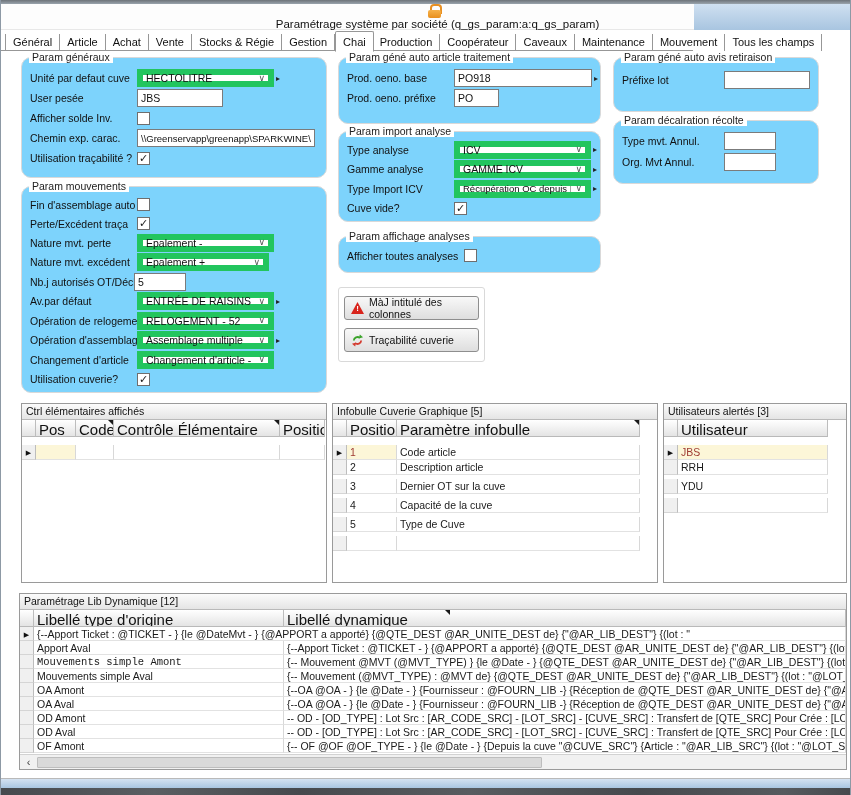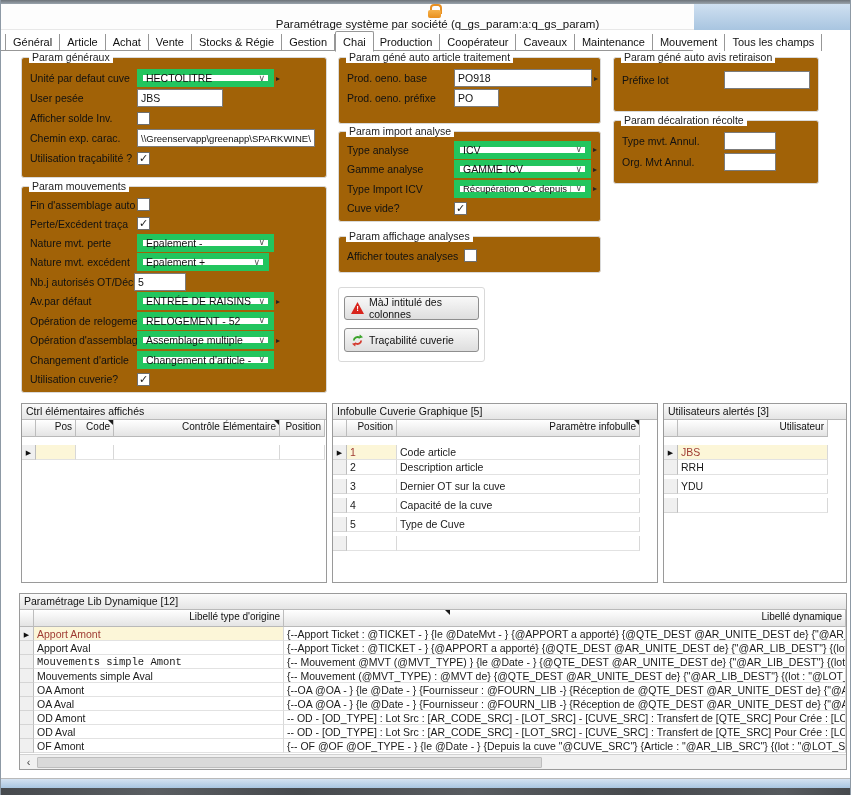--- a/index.html
+++ b/index.html
@@ -24,21 +24,21 @@
   .tabstrip { position:absolute; left:0; top:30px; width:851px; height:21px; background:#fff;
               display:flex; align-items:flex-end; padding-left:4px; }
   .tabstrip::after { content:""; position:absolute; left:0; bottom:0; width:692px; height:1px; background:#979797; }
   .tab { height:17px; line-height:16px; padding:0 7px; font-size:11px; color:#111;
          border-right:1px solid #979797; white-space:nowrap; }
   .tab:first-child { border-left:1px solid #979797; }
   .tab.active { position:relative; z-index:2; height:21px; line-height:20px; background:#fff;
          border:1px solid #979797; border-bottom:1px solid #fff; border-radius:2px 2px 0 0; margin:0 -1px -1px 0; }
 
   
-  .groupbox { position:absolute; border:1px solid #d9d9d9; border-radius:3px; background:#a16207; }
+  .groupbox { position:absolute; border:1px solid #d9d9d9; border-radius:10px; background:#7dd3fc; }
   .glabel { position:absolute; top:-7px; left:7px; background:#fff; padding:0 3px;
             font-size:10.5px; color:#222; white-space:nowrap; }
   .frow { display:flex; align-items:center; padding-left:8px; }
   .lbl { width:107px; flex:none; font-size:10.5px; color:#111; white-space:nowrap; overflow:hidden; }
   .lbl-auto { font-size:10.5px; color:#111; white-space:nowrap; margin-right:6px; }
 
   .combo { display:flex; align-items:center; height:18px; border:6px solid #22c55e; background:#fff;
            padding:0 3px; font-size:10.5px; color:#111; }
   .combo .ctext { white-space:nowrap; overflow:hidden; }
   .chev { margin-left:auto; padding-left:4px; color:#555; font-size:9px; line-height:9px; flex:none; }
@@ -58,21 +58,21 @@
   .warn-ico .tri { position:absolute; inset:0; background:#d8241c;
          clip-path:polygon(50% 0, 100% 100%, 0 100%); }
   .warn-ico .bang { position:absolute; left:0; right:0; bottom:0; text-align:center;
          color:#fff; font-size:8px; font-weight:bold; line-height:11px; }
   .trace-ico { width:13px; height:13px; margin-right:5px; flex:none; }
 
   
   .grid { position:absolute; border:1px solid #9a9a9a; background:#fff; overflow:hidden; }
   .gtitle { height:16px; line-height:15px; padding-left:4px; font-size:10.5px; color:#111;
             background:linear-gradient(#fbfbfb,#e5e5e5); border-bottom:1px solid #b9b9b9; white-space:nowrap; overflow:hidden; }
-  .ghead { display:inline-flex; height:17px; font-size:10px; color:#111;text-align:right; }
+  .ghead { display:inline-flex; height:17px; font-size:15px; color:#111; }
   .ghead-full { display:flex; width:100%; }
   .gh { position:relative; padding:1px 3px; background:linear-gradient(#ffffff,#e4e4e4);
         border-right:1px solid #bdbdbd; border-bottom:1px solid #b9b9b9; white-space:nowrap; overflow:hidden; }
   .corner { position:absolute; top:0; right:0; width:0; height:0;
             border-top:5px solid #1a1a1a; border-left:5px solid transparent; }
   .corner-abs { position:absolute; top:0; width:0; height:0;
             border-top:5px solid #1a1a1a; border-left:5px solid transparent; }
   .gsel { width:14px; flex:none; background:#f0f0f0; border-right:1px solid #bdbdbd;
           border-bottom:1px solid #d5d5d5; text-align:center; }
   .gsel-h { background:linear-gradient(#ffffff,#e4e4e4); border-bottom:1px solid #b9b9b9; }
@@ -392,21 +392,20 @@
   <div class="grid" style="left:18px;top:593px;width:828px;height:177px;">
     <div class="gtitle">Paramétrage Lib Dynamique [12]</div>
     <div class="ghead ghead-full" style="position:relative;">
       <div class="gsel gsel-h"></div>
       <div class="gh" style="width:250px;">Libellé type d'origine</div>
       <div class="gh" style="flex:1;">Libellé dynamique</div>
       <span class="corner-abs" style="left:425px;"></span>
     </div>
     <div class="grow grow-full" style="height:14px;">
       <div class="gsel"><span class="rowarrow">▶</span></div>
-      <div class="gc cellcur" style="width:250px;">Apport Amont</div>
       <div class="gc" style="flex:1;">{--Apport Ticket : @TICKET - }  {le @DateMvt - } {@APPORT a apporté}  {@QTE_DEST @AR_UNITE_DEST de} {"@AR_LIB_DEST"}  {(lot : "</div>
     </div>
     <div class="grow grow-full" style="height:14px;">
       <div class="gsel"></div>
       <div class="gc" style="width:250px;">Apport Aval</div>
       <div class="gc" style="flex:1;">{--Apport Ticket : @TICKET - }  {@APPORT a apporté}  {@QTE_DEST @AR_UNITE_DEST de} {"@AR_LIB_DEST"}  {(lot :  "@LOT_DEST")}</div>
     </div>
     <div class="grow grow-full" style="height:14px;">
       <div class="gsel"></div>
       <div class="gc" style="width:250px;font-family:Liberation Mono, monospace;">Mouvements simple Amont</div>

